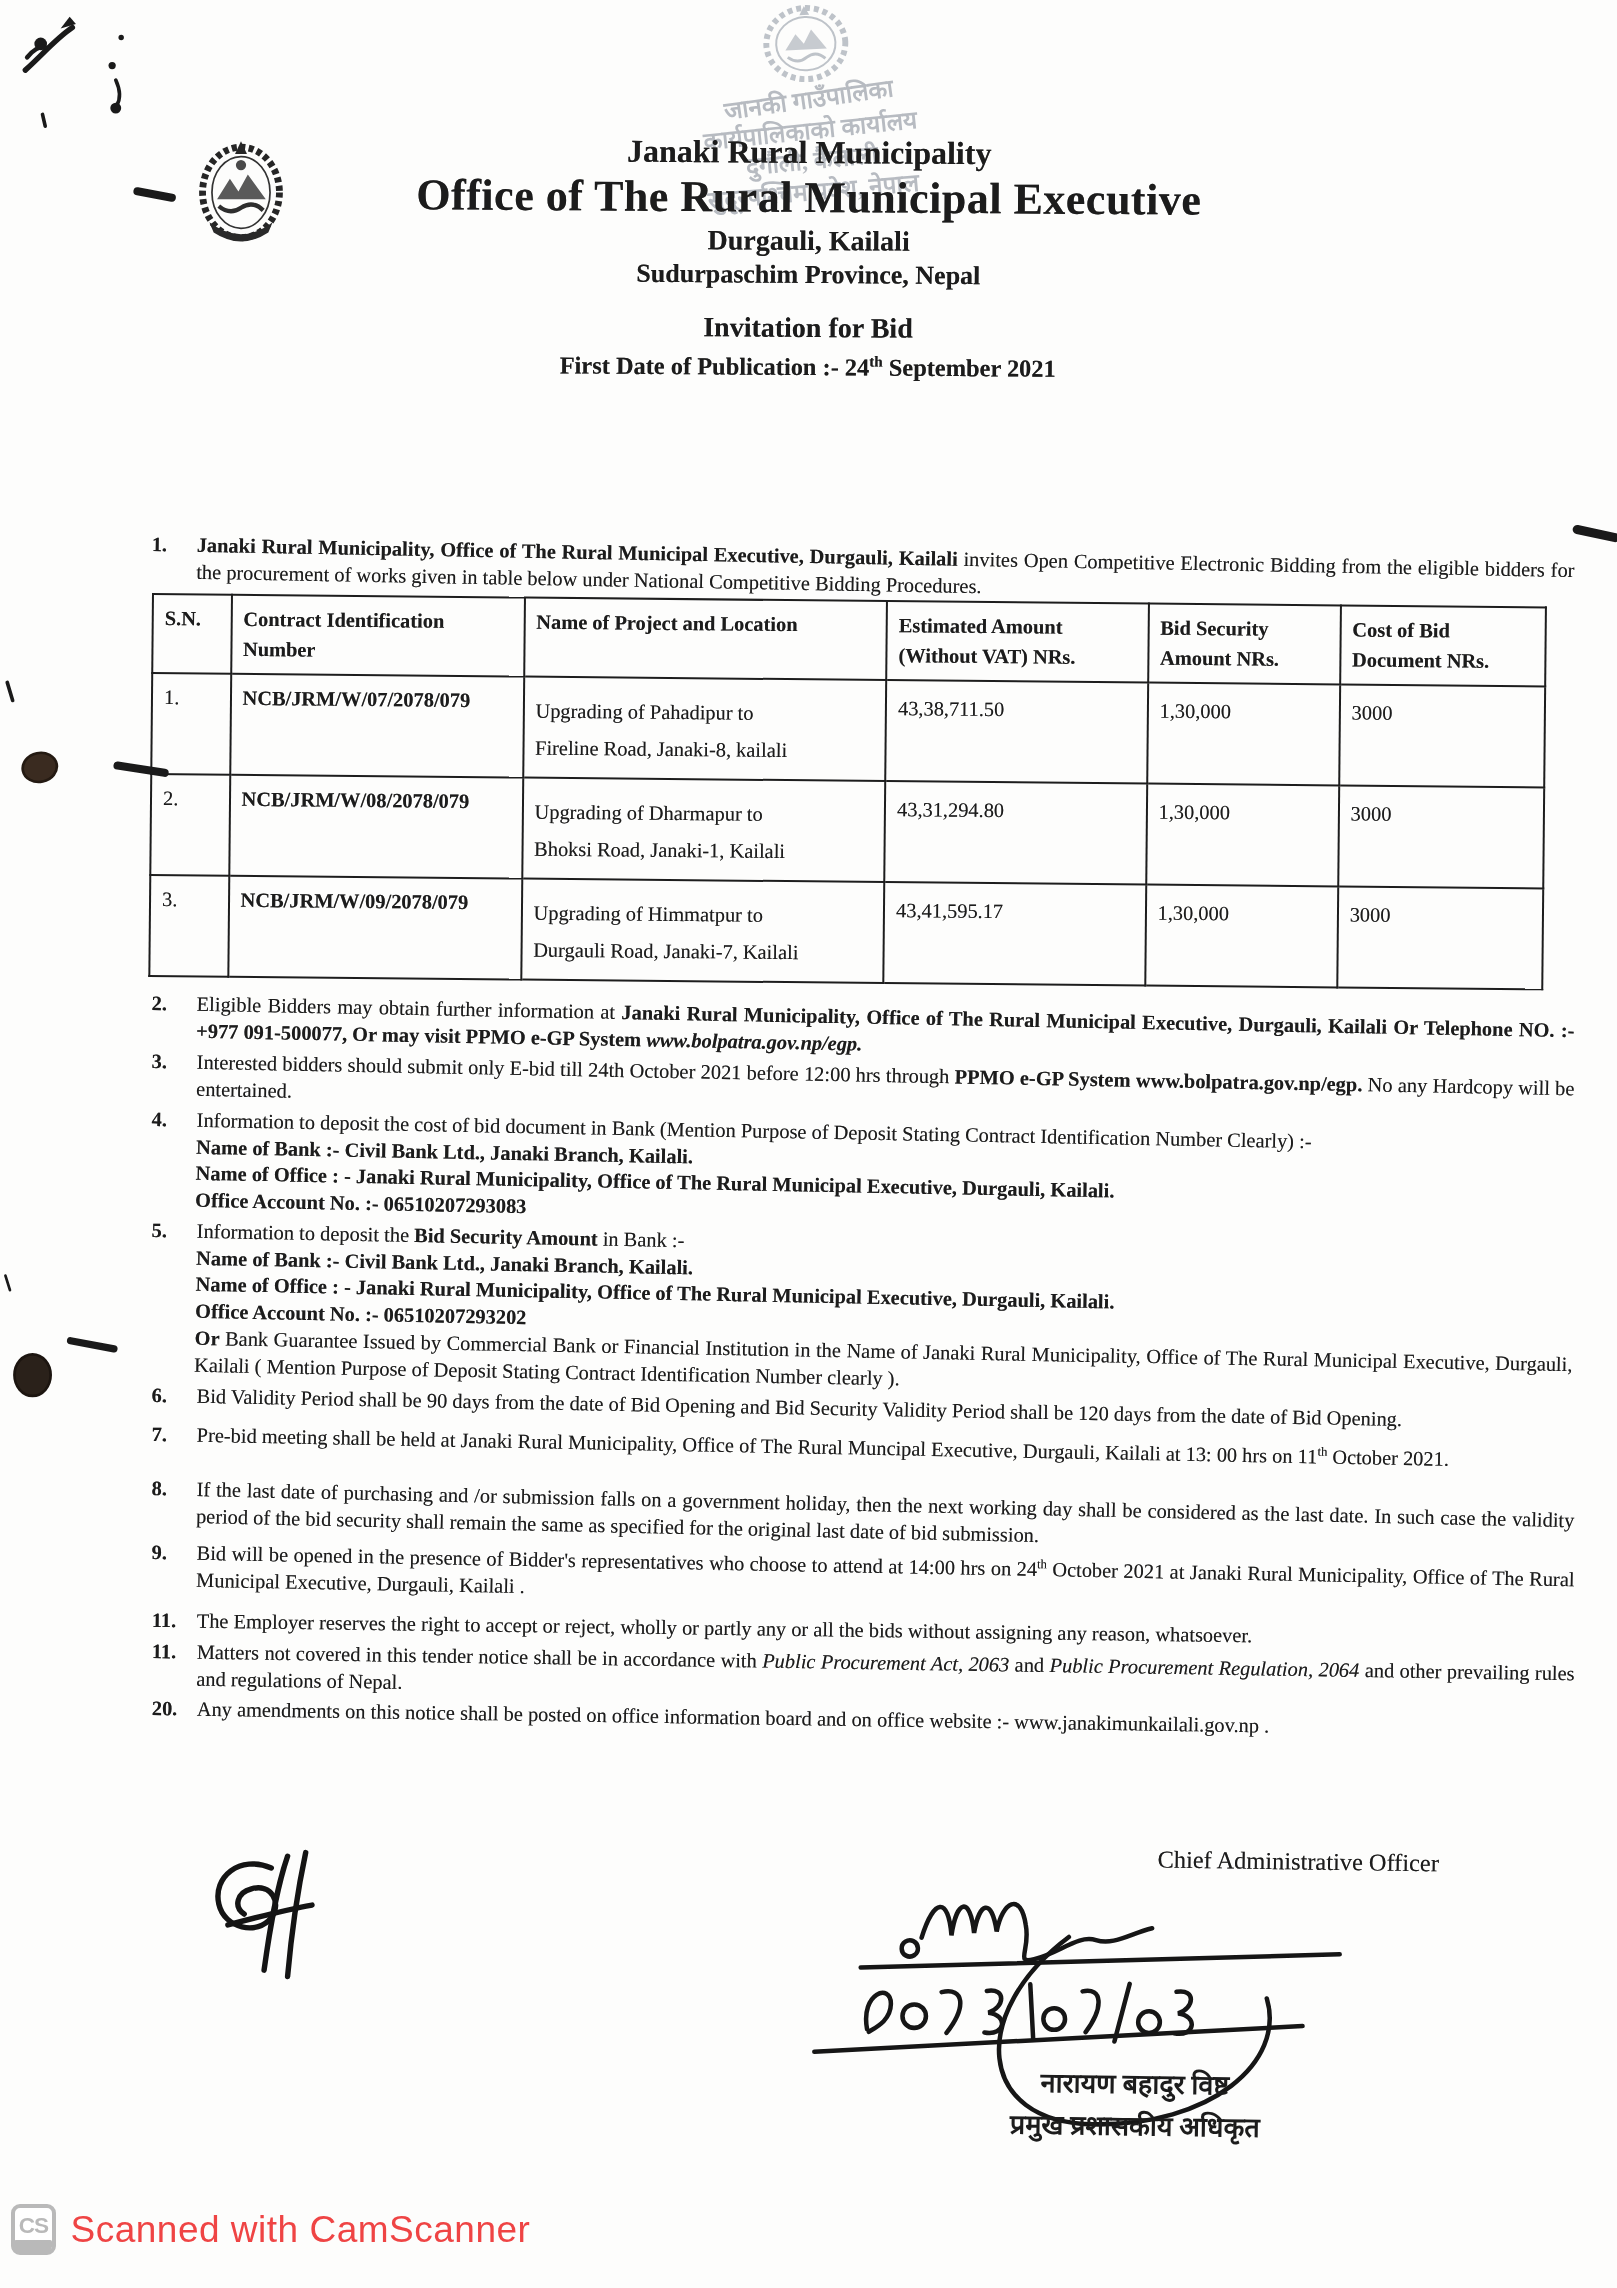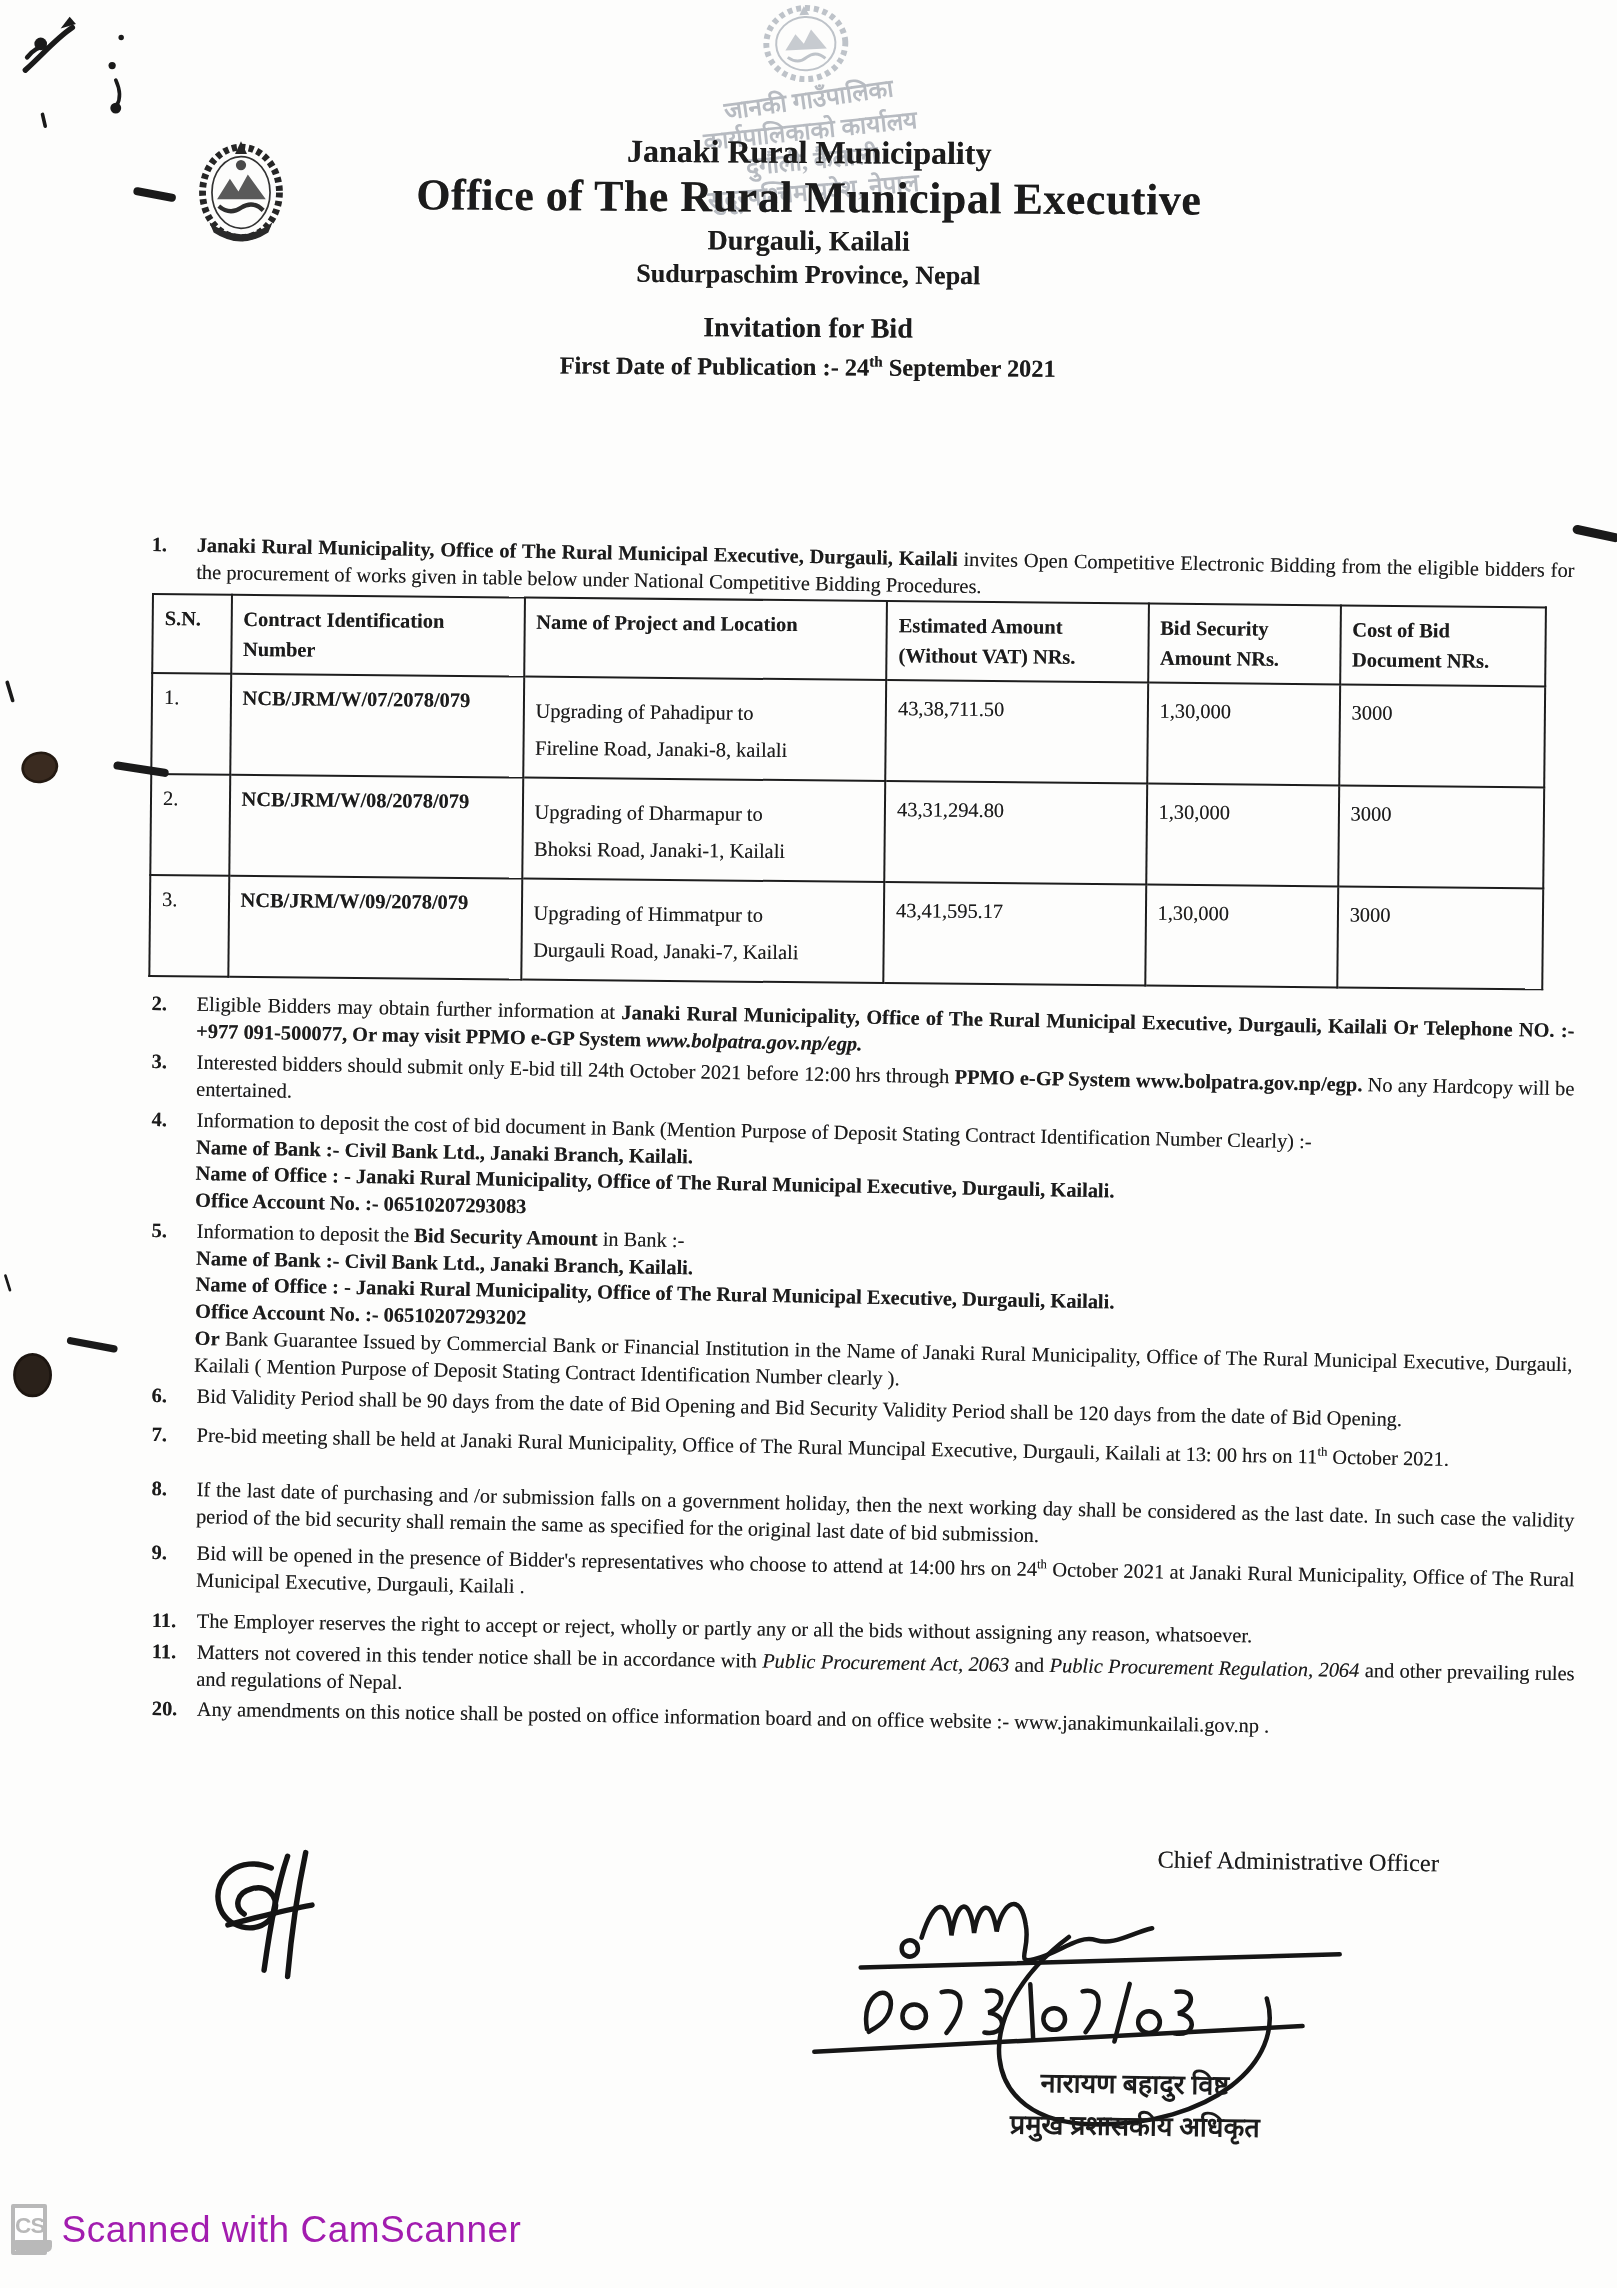--- a/index.html
+++ b/index.html
@@ -64,27 +64,27 @@
   .sign-date{position:absolute;left:63px;top:172px;font-size:40px;opacity:0;}
   .sign-name{position:absolute;left:190px;top:219px;width:299px;text-align:center;
              font-size:27px;font-weight:bold;}
   .sign-role{position:absolute;left:177px;top:261px;width:326px;text-align:center;
              font-size:27px;font-weight:bold;}
 
   .marks{position:absolute;left:0;top:0;z-index:6;pointer-events:none;}
 
   .footer{position:absolute;left:11px;top:2204px;display:flex;align-items:center;z-index:5;
           font-family:"Liberation Sans","DejaVu Sans",sans-serif;}
-  .cs-box{position:relative;width:36px;height:51px;border:4.5px solid #b9b9b9;border-radius:2px;
+  .cs-box{position:relative;width:45px;height:51px;border:4.5px solid #b9b9b9;border-radius:9px;
           background:#fff;box-sizing:border-box;}
   .cs-letters{position:absolute;top:5.4px;left:0;width:100%;text-align:center;
               font-size:22.6px;font-weight:bold;color:#b9b9b9;letter-spacing:-0.9px;}
   .cs-bar{position:absolute;left:-0.9px;bottom:-0.9px;width:38px;height:11.8px;background:#b9b9b9;
           border-radius:1.8px 1.8px 5.4px 5.4px;}
-  .cs-text{margin-left:14.5px;font-size:37px;color:#a21caf;letter-spacing:0.5px;}
+  .cs-text{margin-left:14.5px;font-size:37px;color:#ef4444;letter-spacing:0.5px;}
 </style>
 </head>
 <body>
 
 <div class="page">
 
   <div class="stamp">
     <svg width="109" height="83" viewBox="0 0 110 84">
       <ellipse cx="55" cy="42" rx="40" ry="36" fill="none" stroke="#98a0aa" stroke-width="6" stroke-dasharray="5 4"></ellipse>
       <ellipse cx="55" cy="42" rx="30" ry="27" fill="#fdfdfc" stroke="#98a0aa" stroke-width="2"></ellipse>

